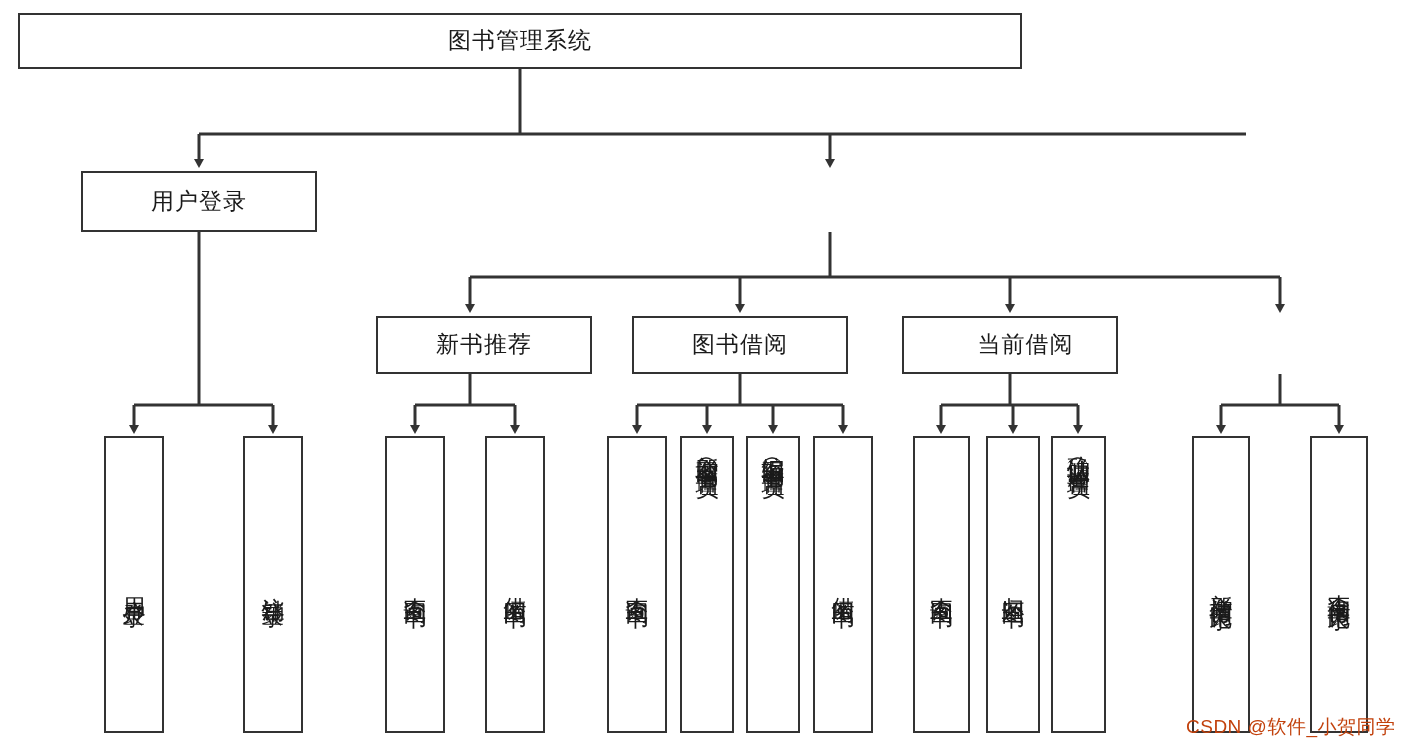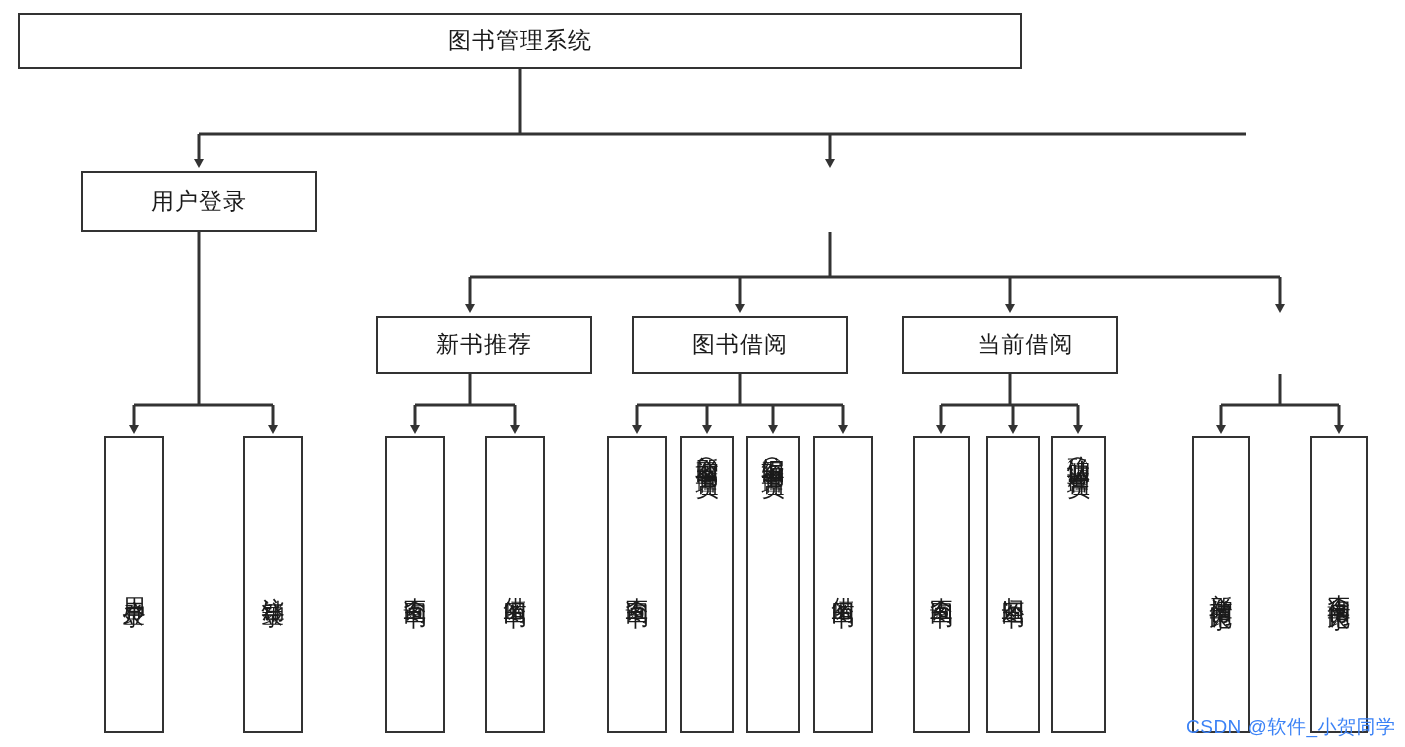--- a/index.html
+++ b/index.html
@@ -58,21 +58,21 @@
     margin-bottom: auto;
   }
   .node.v.topstart {
     align-items: flex-start;
   }
   .watermark {
     position: absolute;
     left: 1186px;
     top: 714px;
     font-size: 19px;
-    color: #3b82f6;
+    color: #c2410c;
     white-space: nowrap;
     letter-spacing: 0.5px;
   }
 </style>
 </head>
 <body>
 
 <div id="canvas">
 
   <svg id="edges" viewBox="0 0 1405 747" xmlns="http://www.w3.org/2000/svg">

